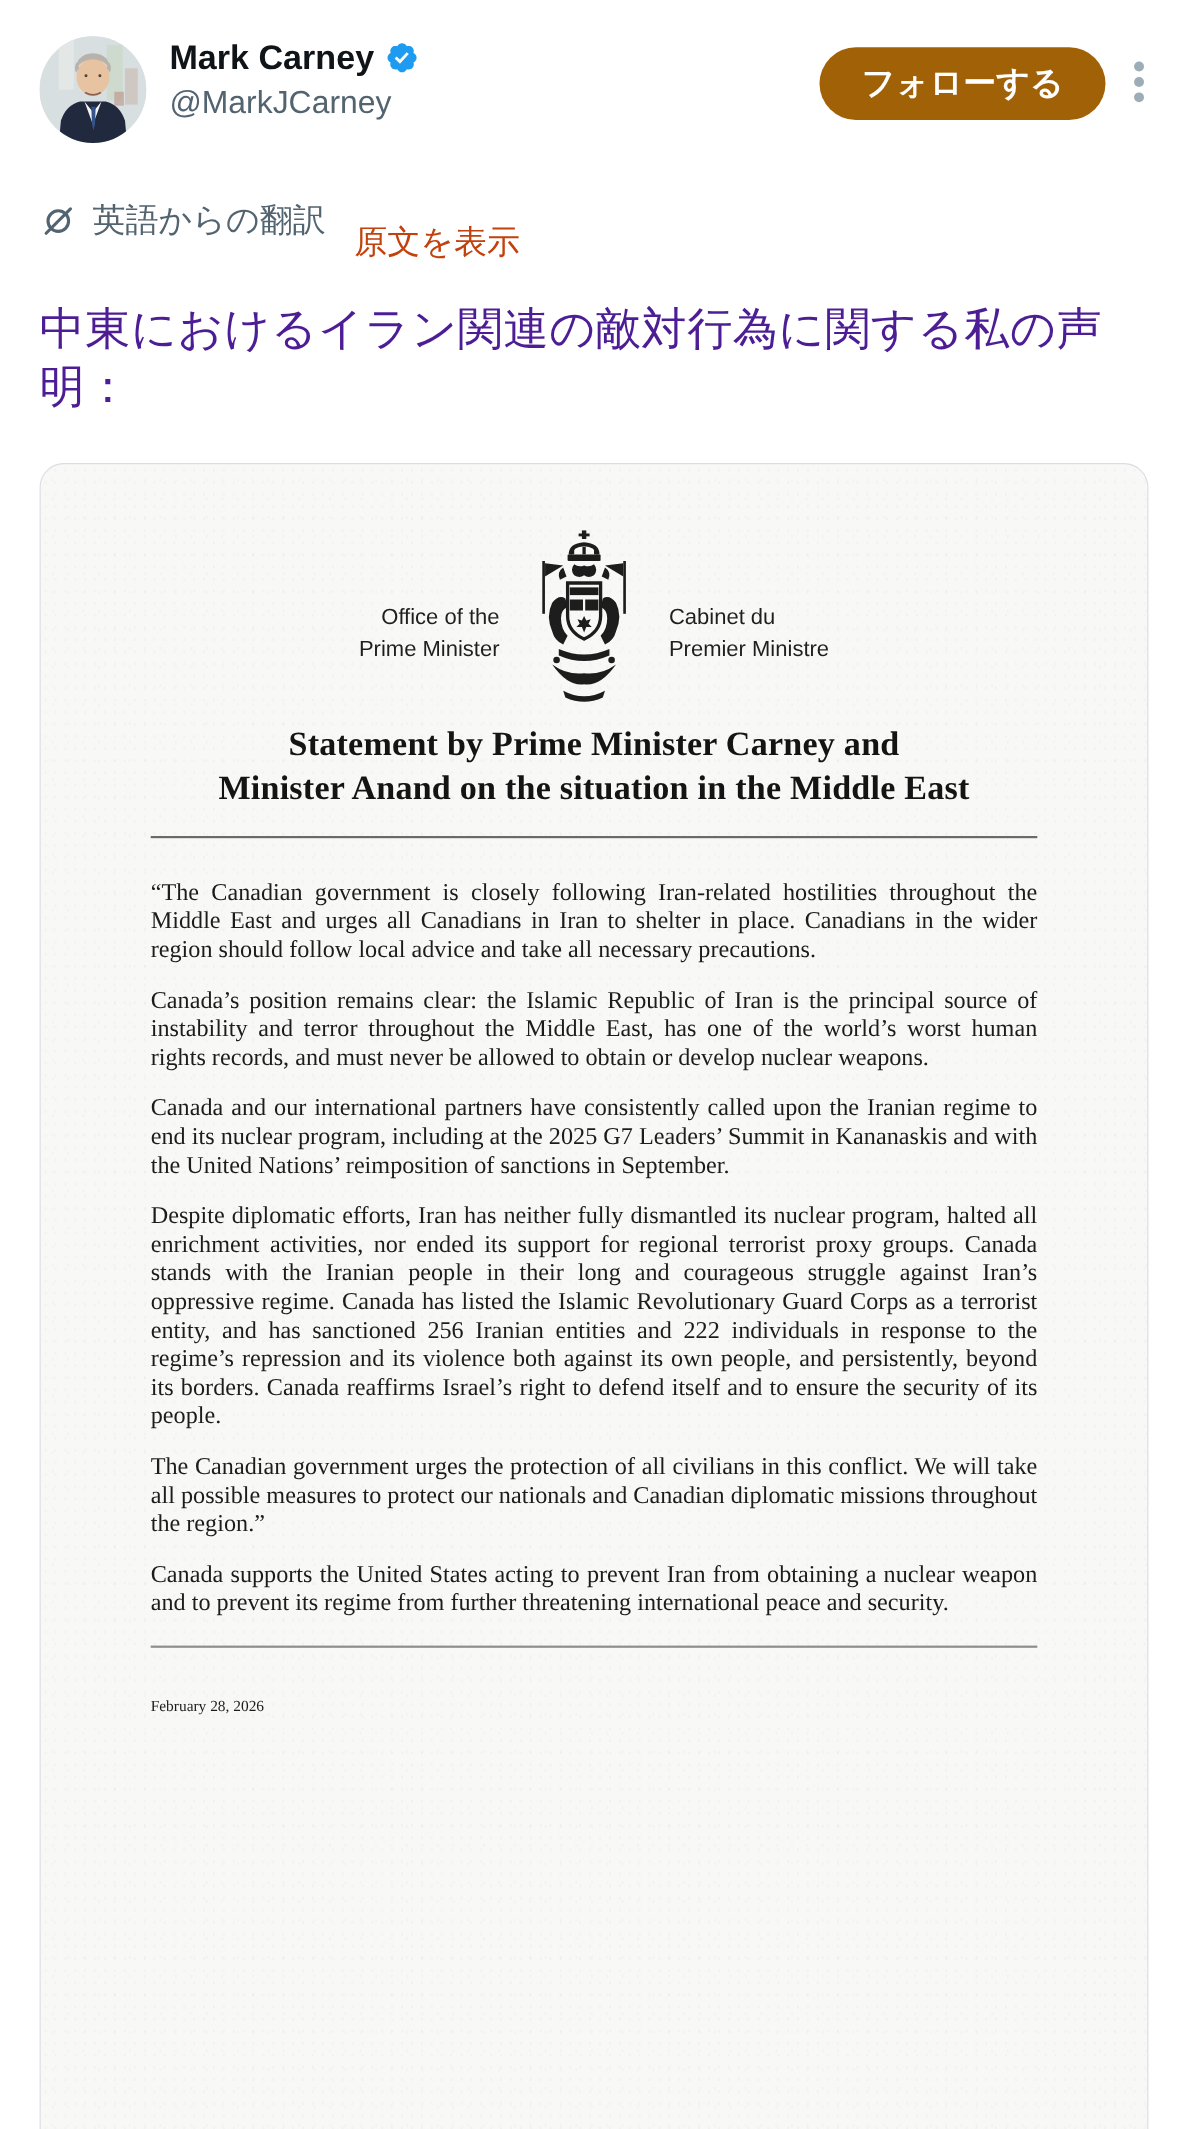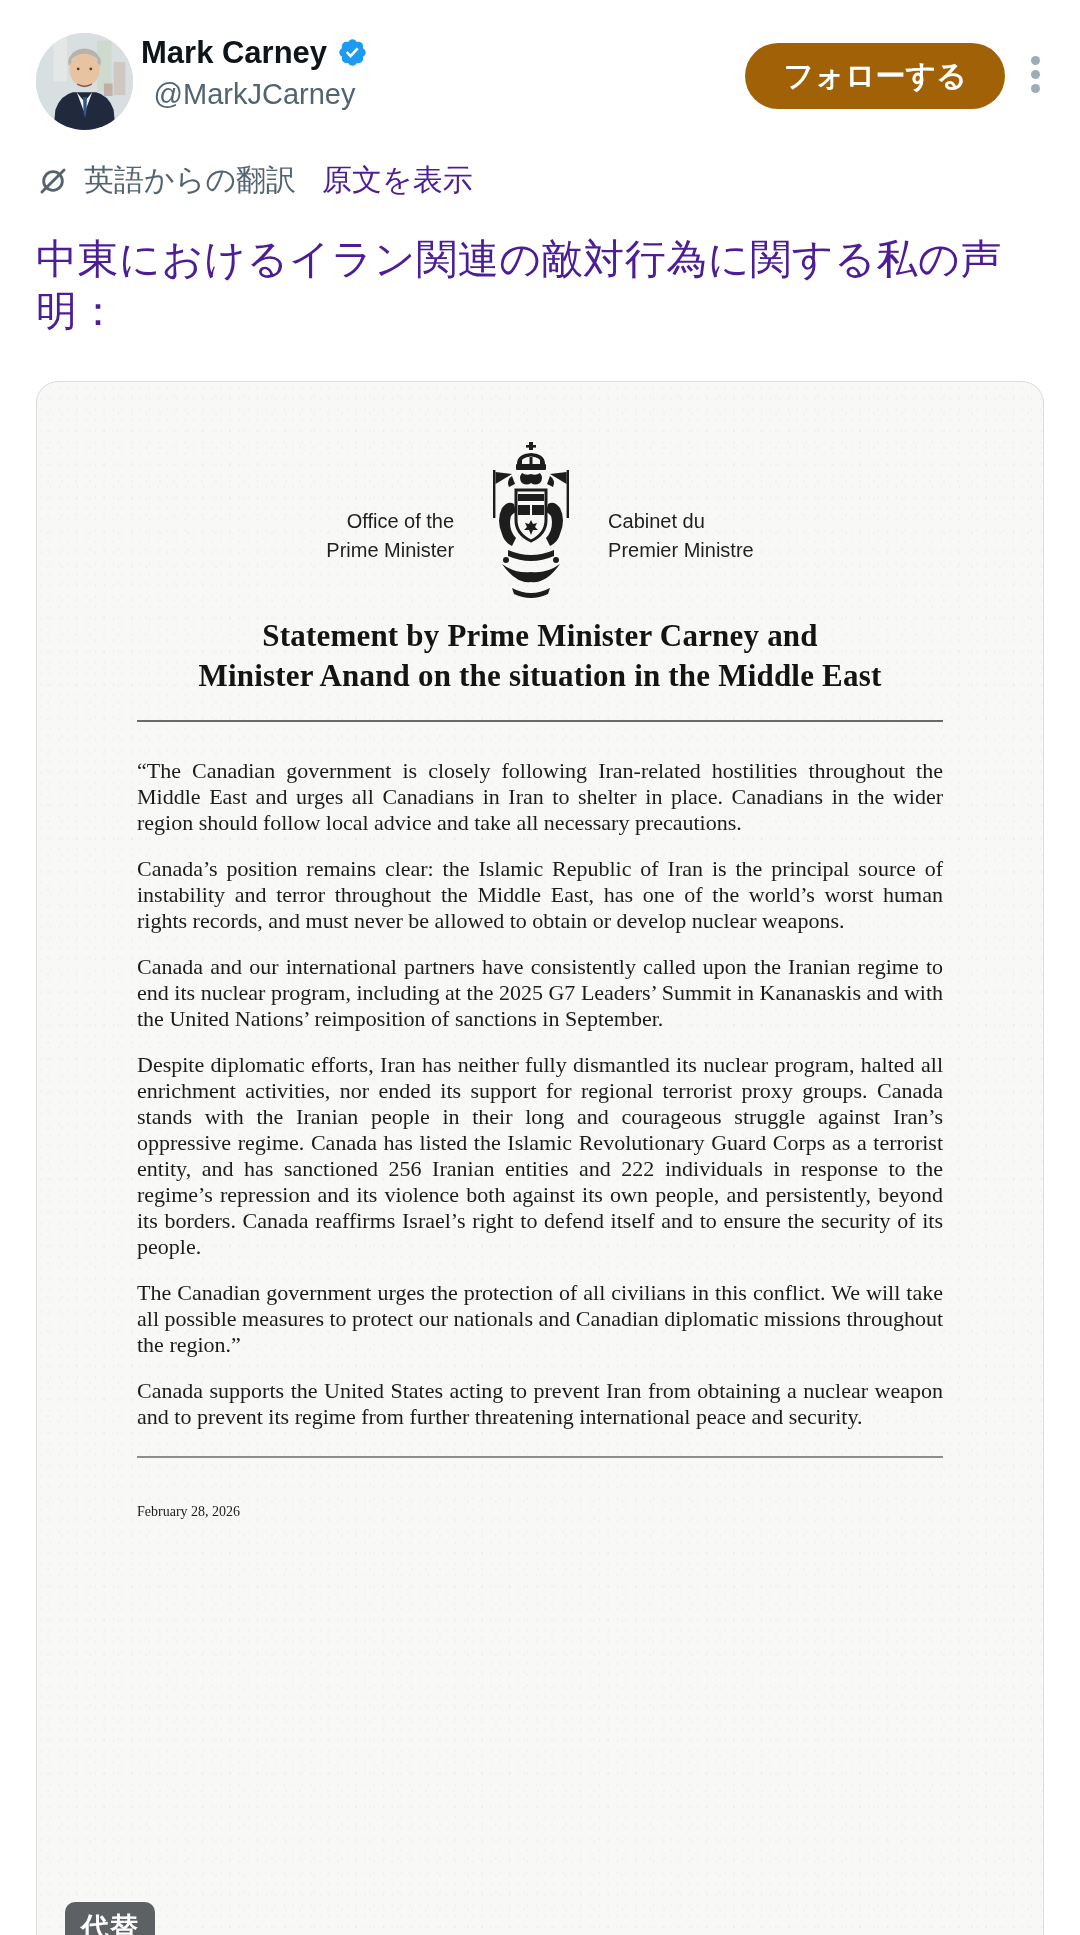--- a/index.html
+++ b/index.html
@@ -12,40 +12,40 @@
   }
   .post { padding:25px 36px 0 36px; }
 
   
   .header { display:flex; align-items:flex-start; }
   .avatar {
     width:97px; height:97px; border-radius:50%; overflow:hidden;
     margin-top:8px; flex:0 0 auto; background:#d7dee0; cursor:pointer;
   }
   .avatar svg { display:block; width:100%; height:100%; }
-  .names { margin-left:8px; padding-top:10px; min-width:0;text-align:center; }
+  .names { margin-left:21px; padding-top:10px; min-width:0; }
   .name-row { display:flex; align-items:center; gap:10px; }
   .display-name { font-size:31px; font-weight:700; color:#0f1419; line-height:1.15; }
   .verified { width:31px; height:31px; display:inline-block; }
   .handle { font-size:29px; color:#536471; margin-top:7px; line-height:1.15; }
   .header-spacer { flex:1; }
   .follow-btn {
     background:#a16207; color:#ffffff; border:none; border-radius:9999px;
     font-family:inherit; font-size:30px; font-weight:700;
     height:66px; line-height:66px; padding:0 38px; margin-top:18px;
     cursor:pointer; white-space:nowrap;
   }
   .more-menu { margin:22px 0 0 22px; padding:4px; cursor:pointer; }
   .more-menu .dot { width:9px; height:9px; border-radius:50%; background:#9cadb7; margin:5px 0; }
 
   
   .translation-row { display:flex; align-items:center; margin-top:30px; font-size:30px; }
   .translate-icon { width:34px; height:34px; margin-right:14px; flex:0 0 auto; }
   .translate-label { color:#536471; }
-  .show-original { color:#4c1d95; margin-left:26px; cursor:pointer; text-decoration:none; }
+  .show-original { color:#c2410c; margin-left:26px; cursor:pointer; text-decoration:none;margin-top:40px; }
 
   
   .tweet-text {
     margin-top:32px; font-size:41px; line-height:1.27; color:#4c1d95;
     letter-spacing:0.5px;
   }
 
   
   .card {
     margin-top:44px; width:1008px; height:1603px;

